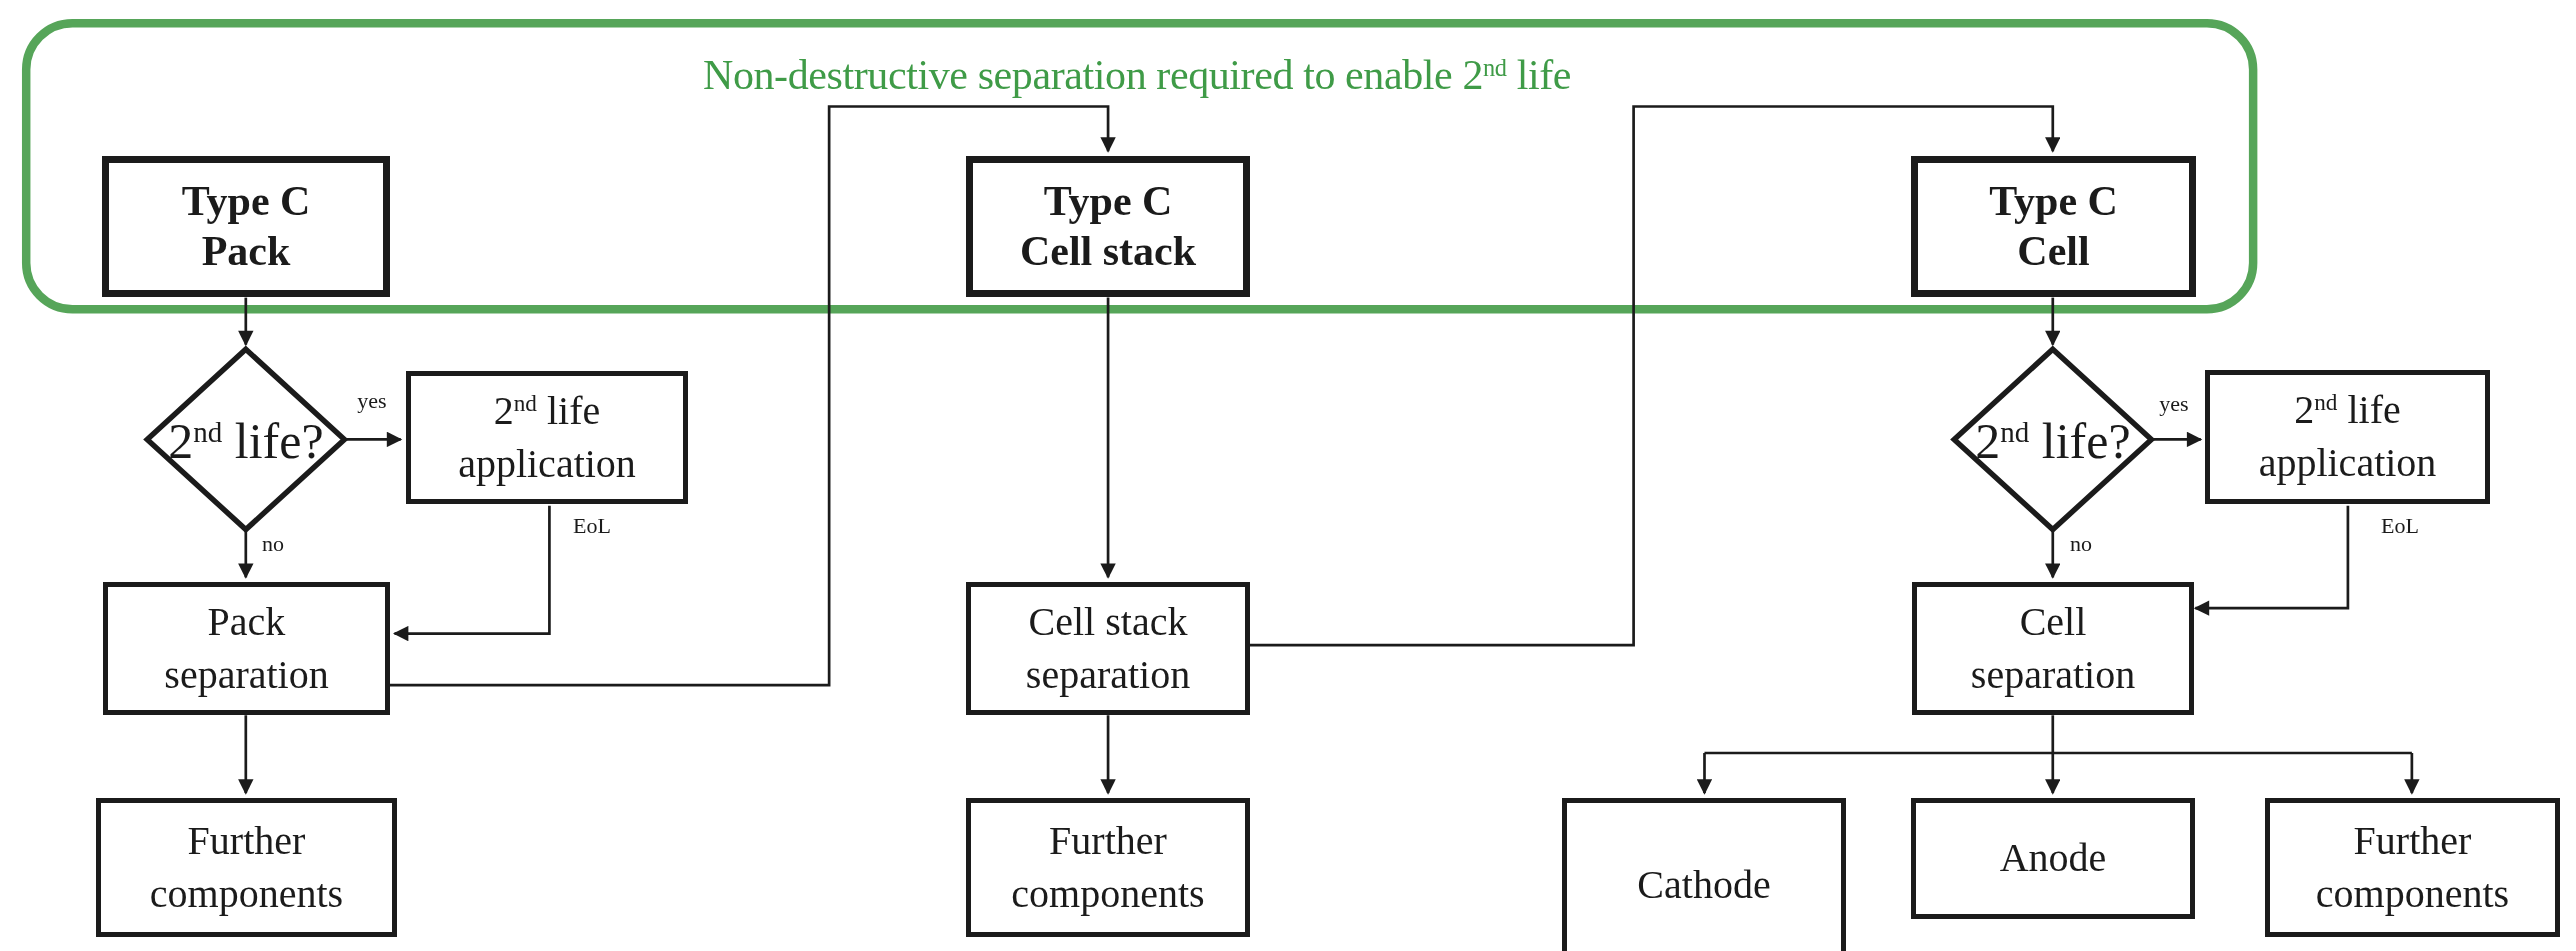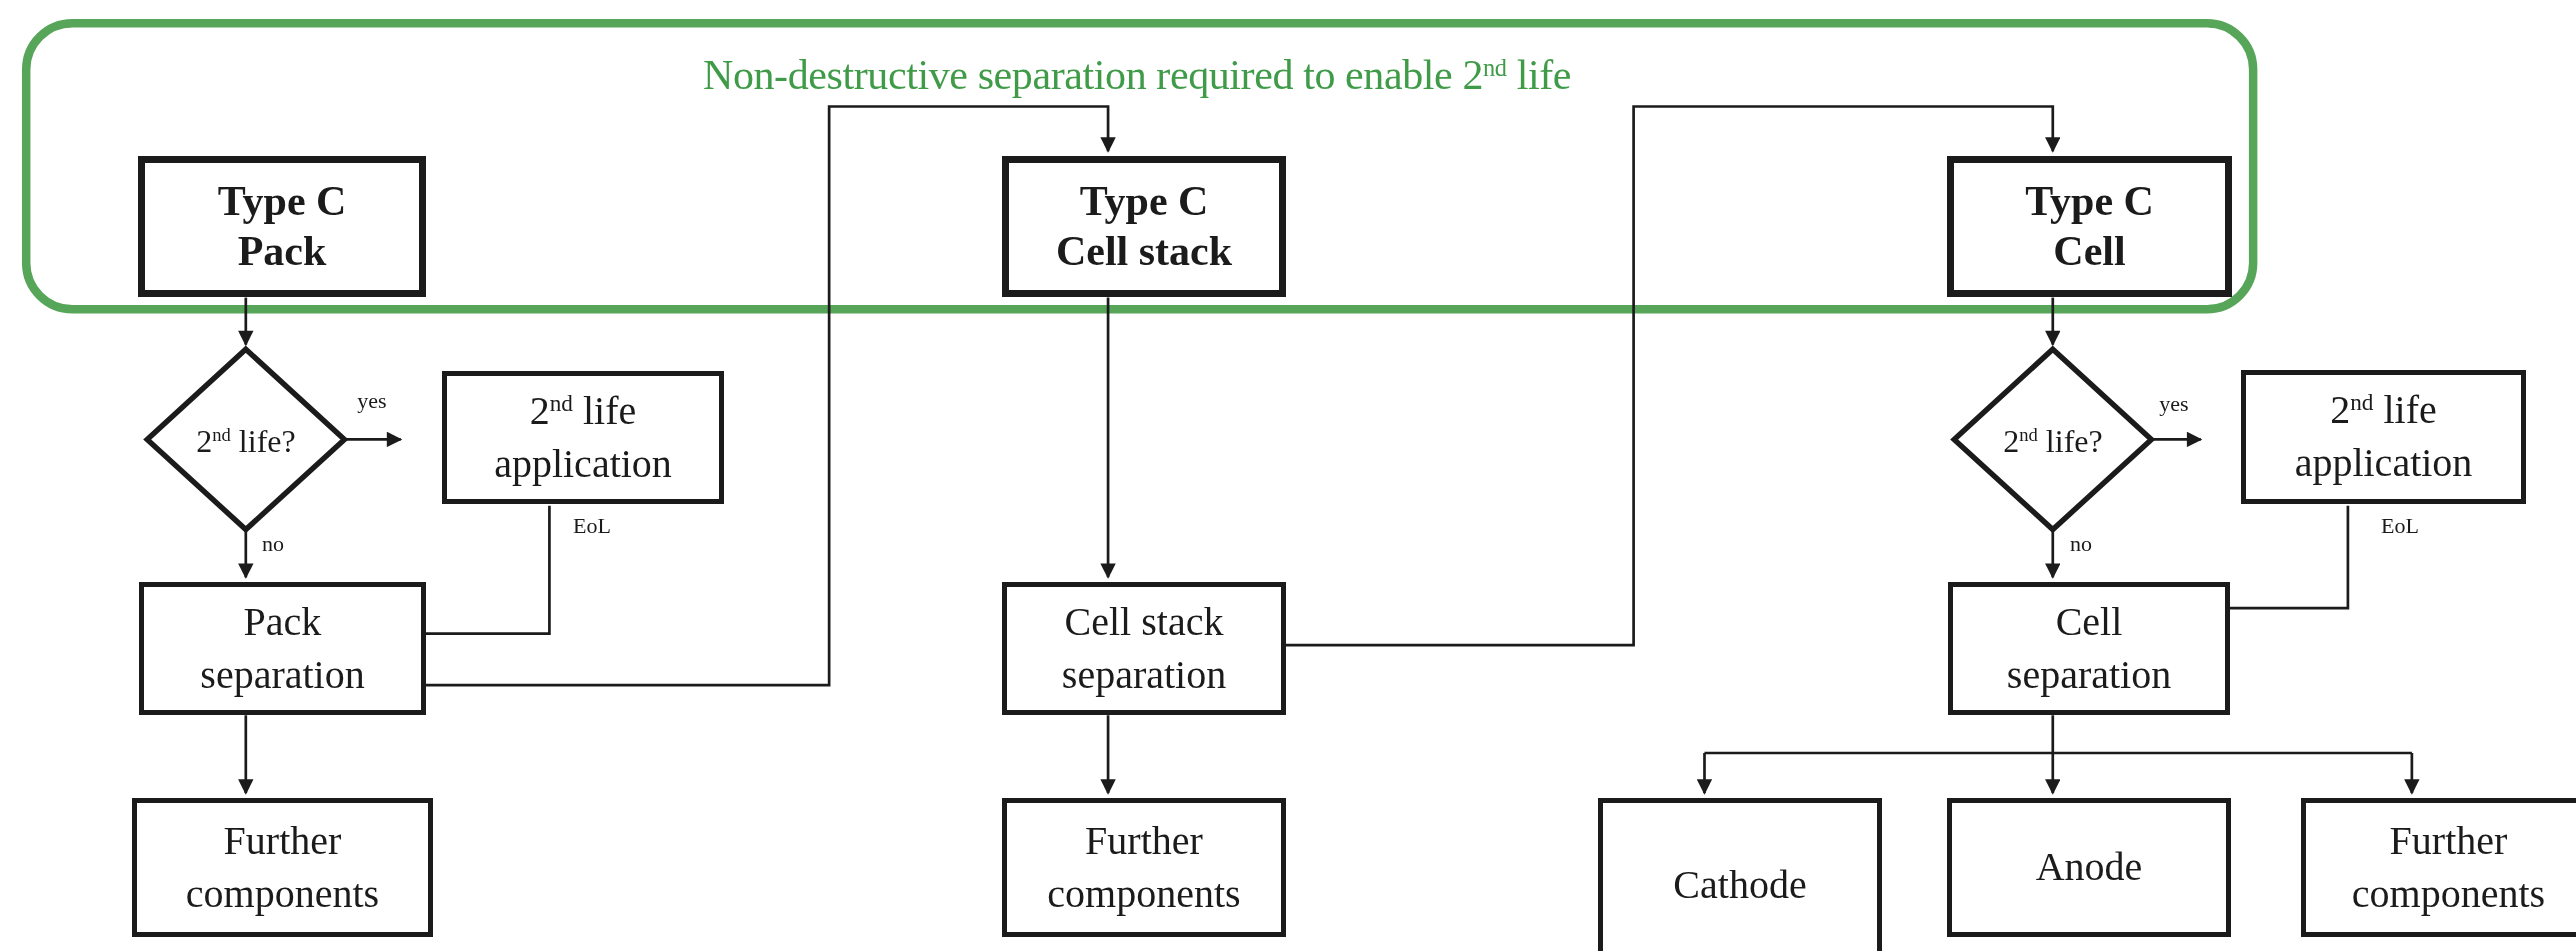--- a/index.html
+++ b/index.html
@@ -4,26 +4,26 @@
 <style>
   html,body{margin:0;padding:0;background:#ffffff;}
   #canvas{
     position:relative;width:2576px;height:952px;background:#ffffff;
     font-family:"Liberation Serif",serif;color:#1b1b1b;overflow:hidden;
   }
   #wires{position:absolute;left:0;top:0;width:2576px;height:952px;}
   .box{
     position:absolute;background:#ffffff;border:5.4px solid #1b1b1b;
     display:flex;flex-direction:column;align-items:center;justify-content:center;
-    text-align:center;font-size:40px;line-height:1.32;box-sizing:border-box;margin-left:36px;
+    text-align:center;font-size:40px;line-height:1.32;box-sizing:border-box;
   }
   .box.thick{border-width:7.7px;font-weight:bold;font-size:42px;line-height:1.18;}
   .lbl{position:absolute;transform:translate(-50%,-50%);white-space:nowrap;text-align:center;}
   .small{font-size:22px;}
-  .diamond-label{font-size:32px;}
+  .diamond-label{font-size:50px;}
   .title{font-size:42px;color:#3f9b47;letter-spacing:-0.4px;font-weight:normal;}
   sup{font-size:0.58em;vertical-align:0.55em;line-height:0;}
   .line{white-space:nowrap;}
 </style>
 </head>
 <body>
 
 <div id="canvas">
 
   <svg id="wires" viewBox="0 0 3343 1235" xmlns="http://www.w3.org/2000/svg">
@@ -114,21 +114,21 @@
     <div class="line">Further</div>
     <div class="line">components</div>
   </div>
   <div class="box" style="left:966px;top:798px;width:284px;height:139px;">
     <div class="line">Further</div>
     <div class="line">components</div>
   </div>
   <div class="box" style="left:1562px;top:798px;width:284px;height:175px;">
     <div class="line">Cathode</div>
   </div>
-  <div class="box" style="left:1911px;top:798px;width:284px;height:139px;">
+  <div class="box" style="left:1911px;top:798px;width:284px;height:121px;">
     <div class="line">Anode</div>
   </div>
   <div class="box" style="left:2265px;top:798px;width:295px;height:139px;">
     <div class="line">Further</div>
     <div class="line">components</div>
   </div>
 
 </div>
 
 

